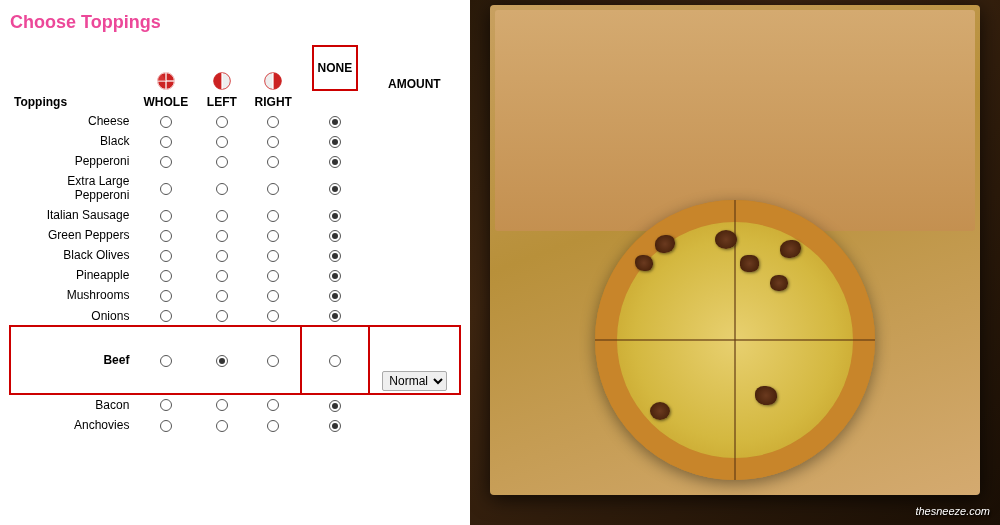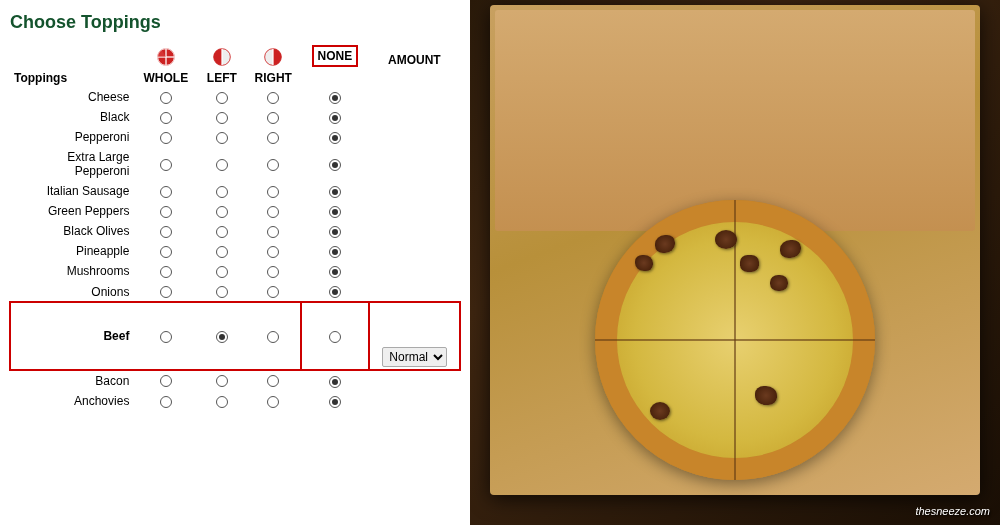--- a/index.html
+++ b/index.html
@@ -15,21 +15,21 @@
 
     .left-panel {
       width: 470px;
       padding: 12px 10px;
       flex-shrink: 0;
     }
 
     .page-title {
       font-size: 18px;
       font-weight: bold;
-      color: #14532d;
+      color: #ec4899;
       margin-bottom: 10px;
     }
 
     .toppings-table {
       width: 100%;
       border-collapse: collapse;
     }
 
     .toppings-table th {
       text-align: center;
@@ -118,21 +118,21 @@
       text-shadow: 1px 1px 2px #000;
     }
 
     .header-icon-row th {
       padding-bottom: 2px;
     }
 
     
     .none-header {
       border: 2px solid #cc0000;
-      padding: 2px 4px;
+      padding: 14px 4px;
       display: inline-block;
     }
 
     select {
       cursor: pointer;
       margin-top: 42px;
     }
 
     table {
       border-collapse: separate;

